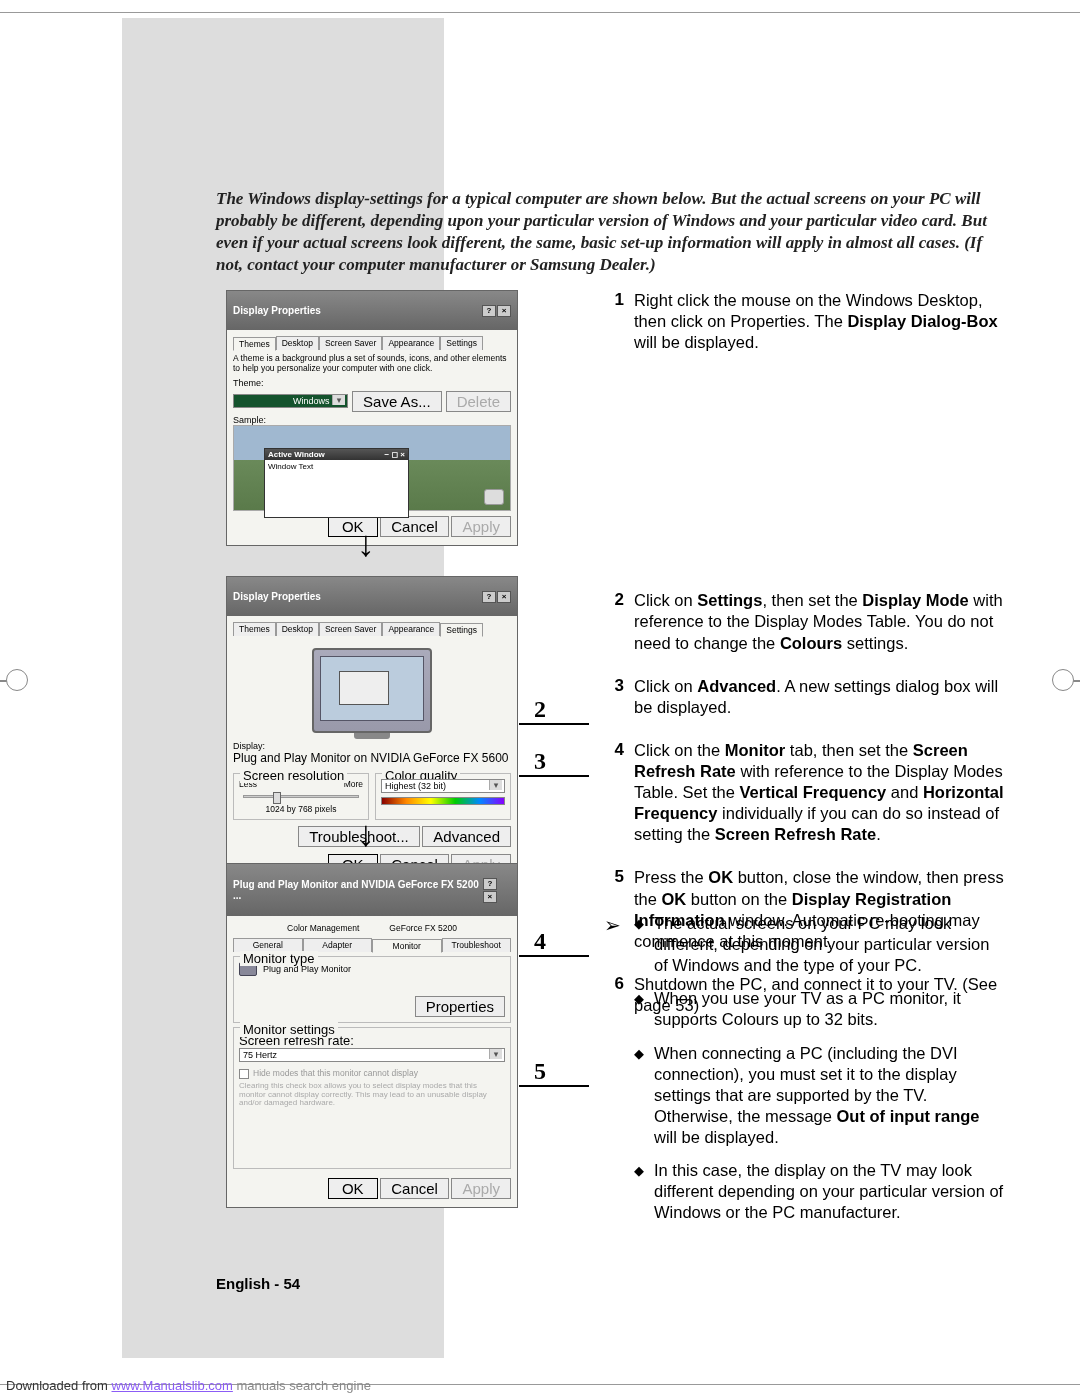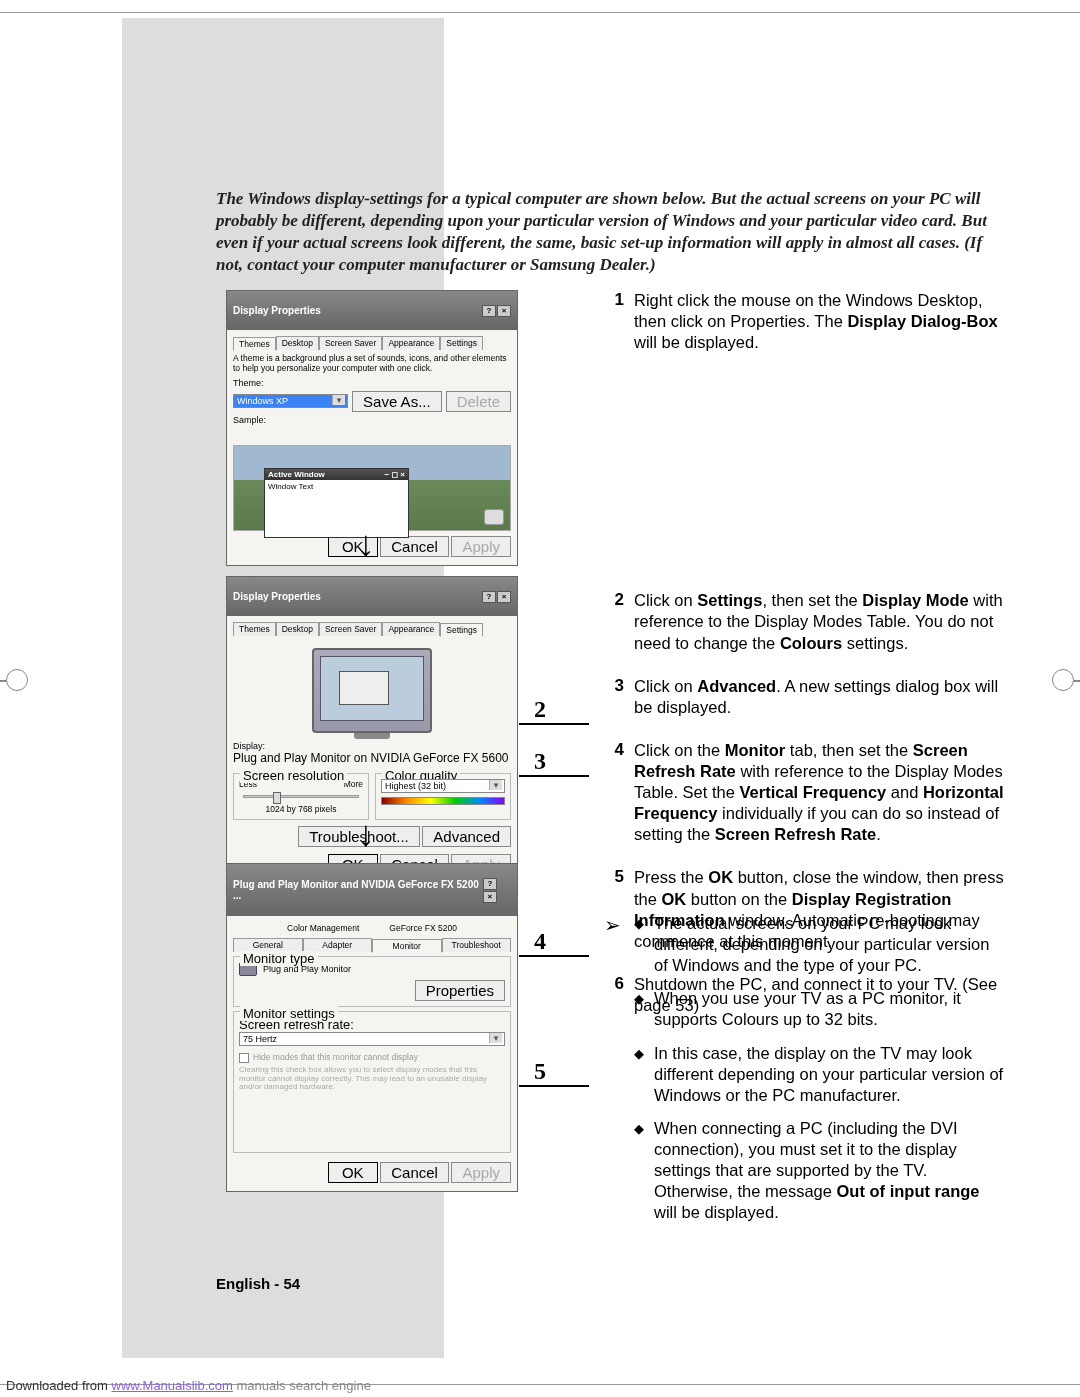--- a/index.html
+++ b/index.html
@@ -74,21 +74,21 @@
   .dialog { position: absolute; background: #eee; border: 1px solid #666; font-size: 9px; font-family: Tahoma, sans-serif; }
   .dlg-title { background: linear-gradient(#888,#666); color: #fff; padding: 13px 6px; font-weight: bold; font-size: 10px; display:flex; justify-content: space-between; align-items:center; }
   .dlg-title .ctrls span { display:inline-block; width:14px; height:12px; background:#ccc; border:1px solid #555; margin-left:1px; font-size:8px; text-align:center; line-height:10px; color:#000;}
   .dlg-body { background: #f4f4f0; padding: 6px; }
   .tabs-row { display:flex; gap:0; margin-bottom:4px; }
   .tabs-row .tab { border:1px solid #999; border-bottom:none; padding:1px 5px; background:#eee; font-size:8.5px; }
   .tabs-row .tab.active { background:#f4f4f0; border-bottom:1px solid #f4f4f0; position:relative; top:1px; }
   .dlg-btn { border:1px solid #888; background:#eee; padding:1px 10px; font-size:15px; min-width:50px; text-align:center; display:inline-block; }
   .dlg-btn.disabled { color:#aaa; }
   .btn-row { text-align:right; padding:5px 0 2px; }
-  .sample-area { border:1px solid #aaa; background:linear-gradient(#a0b8d0 40%,#6a8a5a 40%,#5a7a4a); height:86px; position:relative; margin-top:20px;}
+  .sample-area { border:1px solid #aaa; background:linear-gradient(#a0b8d0 40%,#6a8a5a 40%,#5a7a4a); height:86px; position:relative; margin-top:0;}
   .active-win { position:absolute; left:30px; top:22px; width:145px; height:70px; background:#fff; border:1px solid #333; }
   .active-win .aw-title { background:linear-gradient(#555,#333); color:#fff; font-size:8px; padding:1px 3px; font-weight:bold; display:flex; justify-content:space-between;}
   .active-win .aw-body { font-size:8px; padding:2px 3px; }
   .field-row { display:flex; align-items:center; gap:4px; margin:3px 0; }
   .dropdown { border:1px solid #888; background:#fff; padding:1px 3px; font-size:9px; flex:1; position:relative; }
   .dropdown::after { content:"▾"; position:absolute; right:2px; top:0; font-size:9px; color:#555; background:#ddd; width:12px; text-align:center; border-left:1px solid #aaa;}
   .fieldset { border:1px solid #bbb; padding:5px; margin:4px 0; position:relative; }
   .fieldset .legend { position:absolute; top:-6px; left:6px; background:#f4f4f0; padding:0 3px; font-size:13px; }
   .slider-track { height:3px; background:#ccc; border:1px solid #999; position:relative; margin:6px 4px; }
   .slider-thumb { position:absolute; top:-4px; left:25%; width:8px; height:12px; background:#ddd; border:1px solid #666; }
@@ -151,24 +151,24 @@
   <div class="notes">
     <div class="note-arrow">➢</div>
     <ul class="note-list">
       <li>
           <span>The actual screens on your PC may look different, depending on your particular version of Windows and the type of your PC.</span>
         </li>
       <li>
           <span>When you use your TV as a PC monitor, it supports Colours up to 32 bits.</span>
         </li>
       <li>
-          <span>In this case, the display on the TV may look different depending on your particular version of Windows or the PC manufacturer.</span>
+          <span>When connecting a PC (including the DVI connection), you must set it to the display settings that are supported by the TV. Otherwise, the message <b>Out of input range</b> will be displayed.</span>
         </li>
       <li>
-          <span>When connecting a PC (including the DVI connection), you must set it to the display settings that are supported by the TV. Otherwise, the message <b>Out of input range</b> will be displayed.</span>
+          <span>In this case, the display on the TV may look different depending on your particular version of Windows or the PC manufacturer.</span>
         </li>
     </ul>
   </div>
 
   <div class="footer">
     <b><span>English - </span><span>54</span></b>
   </div>
 
   <div class="dialog" style="left:202px; top:272px; width:292px;">
     <div class="dlg-title">
@@ -179,21 +179,21 @@
       <div class="tabs-row">
         <div class="tab active">Themes</div>
         <div class="tab">Desktop</div>
         <div class="tab">Screen Saver</div>
         <div class="tab">Appearance</div>
         <div class="tab">Settings</div>
       </div>
       <div style="font-size:8.5px; line-height:1.15; margin:2px 0 4px;">A theme is a background plus a set of sounds, icons, and other elements to help you personalize your computer with one click.</div>
       <label style="font-size:9px">Theme:</label>
       <div class="field-row">
-        <div class="dropdown" style="background:#3b82f6; color:#fff;">Windows XP</div>
+        <div class="dropdown" style="background:#14532d; color:#fff;text-align:right;">Windows XP</div>
         <span class="dlg-btn">Save As...</span>
         <span class="dlg-btn disabled">Delete</span>
       </div>
       <label style="font-size:9px">Sample:</label>
       <div class="sample-area">
         <div class="active-win">
           <div class="aw-title">
               <span>Active Window</span>
               <span>− ◻ ×</span>
             </div>
@@ -285,21 +285,21 @@
         <div class="tab" style="flex:1; text-align:center">Adapter</div>
         <div class="tab active" style="flex:1; text-align:center">Monitor</div>
         <div class="tab" style="flex:1; text-align:center">Troubleshoot</div>
       </div>
       <div class="fieldset">
         <span class="legend">Monitor type</span>
         <div style="display:flex; align-items:center; gap:6px;">
           <div style="width:18px;height:14px;background:#889;border:1px solid #445;border-radius:2px;"></div>
           <span>Plug and Play Monitor</span>
         </div>
-        <div style="text-align:right; margin-top:4px;">
+        <div style="text-align:right; margin-top:20px;">
           <span class="dlg-btn">Properties</span>
         </div>
       </div>
       <div class="fieldset">
         <span class="legend">Monitor settings</span>
         <div style="font-size:13px">Screen refresh rate:</div>
         <div class="dropdown">75 Hertz</div>
         <div style="margin-top:6px; font-size:8.5px; color:#999;">
           <span class="cbox"></span><span>Hide modes that this monitor cannot display</span>
         </div>

